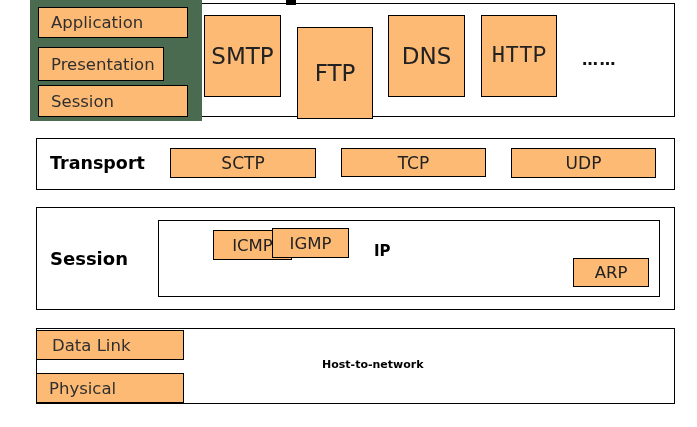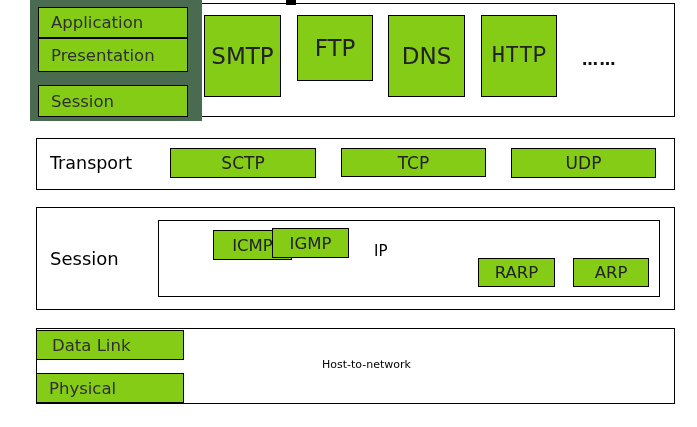--- a/index.html
+++ b/index.html
@@ -3,62 +3,62 @@
 <meta charset="utf-8">
 <style>
   html,body{margin:0;padding:0;background:#ffffff;}
   #canvas{
     position:relative;width:697px;height:427px;background:#ffffff;overflow:hidden;
     font-family:"DejaVu Sans","Liberation Sans",sans-serif;
   }
   .rect{position:absolute;border:1.5px solid #000;background:#ffffff;box-sizing:border-box;}
   .backing{position:absolute;background:#4a6b50;z-index:2;}
   .bluebox{
-    position:absolute;background:#84cc16;border:1.5px solid #000;box-sizing:border-box;
+    position:absolute;background:#fdba74;border:1.5px solid #000;box-sizing:border-box;
     display:flex;align-items:center;z-index:3;color:#2f2f2f;
   }
   .bluebox.center{justify-content:center;}
   .bluebox.left{justify-content:flex-start;padding-left:12px;}
   .osi{font-size:16.5px;}
   .appproto{font-size:23px;color:#222;}
   .tproto{font-size:17px;color:#222;}
   .nproto{font-size:16.5px;color:#222;}
   .rowlabel{
-    position:absolute;font-weight:normal;color:#000;z-index:3;white-space:nowrap;
+    position:absolute;font-weight:bold;color:#000;z-index:3;white-space:nowrap;
   }
   .dots{position:absolute;font-weight:bold;color:#111;font-size:16px;letter-spacing:1.5px;z-index:3;}
   .titlefrag{position:absolute;background:#000;z-index:4;}
   
   .toprect{z-index:1;}
 </style>
 </head>
 <body>
 
 <div id="canvas">
 
   <div class="titlefrag" style="left:286px;top:0;width:10px;height:5px;"></div>
 
   <div class="rect toprect" style="left:36px;top:3px;width:639px;height:114px;"></div>
 
   <div class="backing" style="left:30px;top:0;width:172px;height:121px;"></div>
 
   <div class="bluebox left osi" style="left:38px;top:7px;width:150px;height:31px;">
     <span>Application</span>
   </div>
-  <div class="bluebox left osi" style="left:38px;top:38px;width:150px;height:34px;text-align:center;">
+  <div class="bluebox left osi" style="left:38px;top:47px;width:126px;height:34px;text-align:center;">
     <span>Presentation</span>
   </div>
   <div class="bluebox left osi" style="left:38px;top:85px;width:150px;height:32px;">
     <span>Session</span>
   </div>
 
   <div class="bluebox center appproto" style="left:204px;top:15px;width:77px;height:82px;">
     <span>SMTP</span>
   </div>
-  <div class="bluebox center appproto" style="left:297px;top:15px;width:76px;height:66px;">
+  <div class="bluebox center appproto" style="left:297px;top:27px;width:76px;height:92px;">
     <span>FTP</span>
   </div>
   <div class="bluebox center appproto" style="left:388px;top:15px;width:77px;height:82px;">
     <span>DNS</span>
   </div>
   <div class="bluebox center appproto" style="left:481px;top:15px;width:76px;height:82px;font-family:Liberation Mono, monospace;">
     <span>HTTP</span>
   </div>
   <div class="dots" style="left:582px;top:50px;">……</div>
 
@@ -77,23 +77,20 @@
   <div class="rect" style="left:36px;top:207px;width:639px;height:103px;"></div>
   <div class="rowlabel" style="left:50px;top:248px;font-size:18px;">Session</div>
   <div class="rect" style="left:158px;top:220px;width:502px;height:77px;"></div>
   <div class="bluebox center nproto" style="left:185px;top:230px;width:79px;height:30px;margin-left:28px;">
     <span>ICMP</span>
   </div>
   <div class="bluebox center nproto" style="left:272px;top:228px;width:77px;height:30px;">
     <span>IGMP</span>
   </div>
   <div class="rowlabel" style="left:374px;top:242px;font-size:15px;">IP</div>
-  <div class="bluebox center nproto" style="left:478px;top:258px;width:77px;height:29px;">
-    <span>RARP</span>
-  </div>
   <div class="bluebox center nproto" style="left:573px;top:258px;width:76px;height:29px;">
     <span>ARP</span>
   </div>
 
   <div class="rect" style="left:36px;top:328px;width:639px;height:76px;"></div>
   <div class="rowlabel" style="left:322px;top:358px;font-size:11px;">Host-to-network</div>
   <div class="bluebox left osi" style="left:36px;top:330px;width:148px;height:30px;padding-left:15px;">
     <span>Data Link</span>
   </div>
   <div class="bluebox left osi" style="left:36px;top:373px;width:148px;height:30px;">

